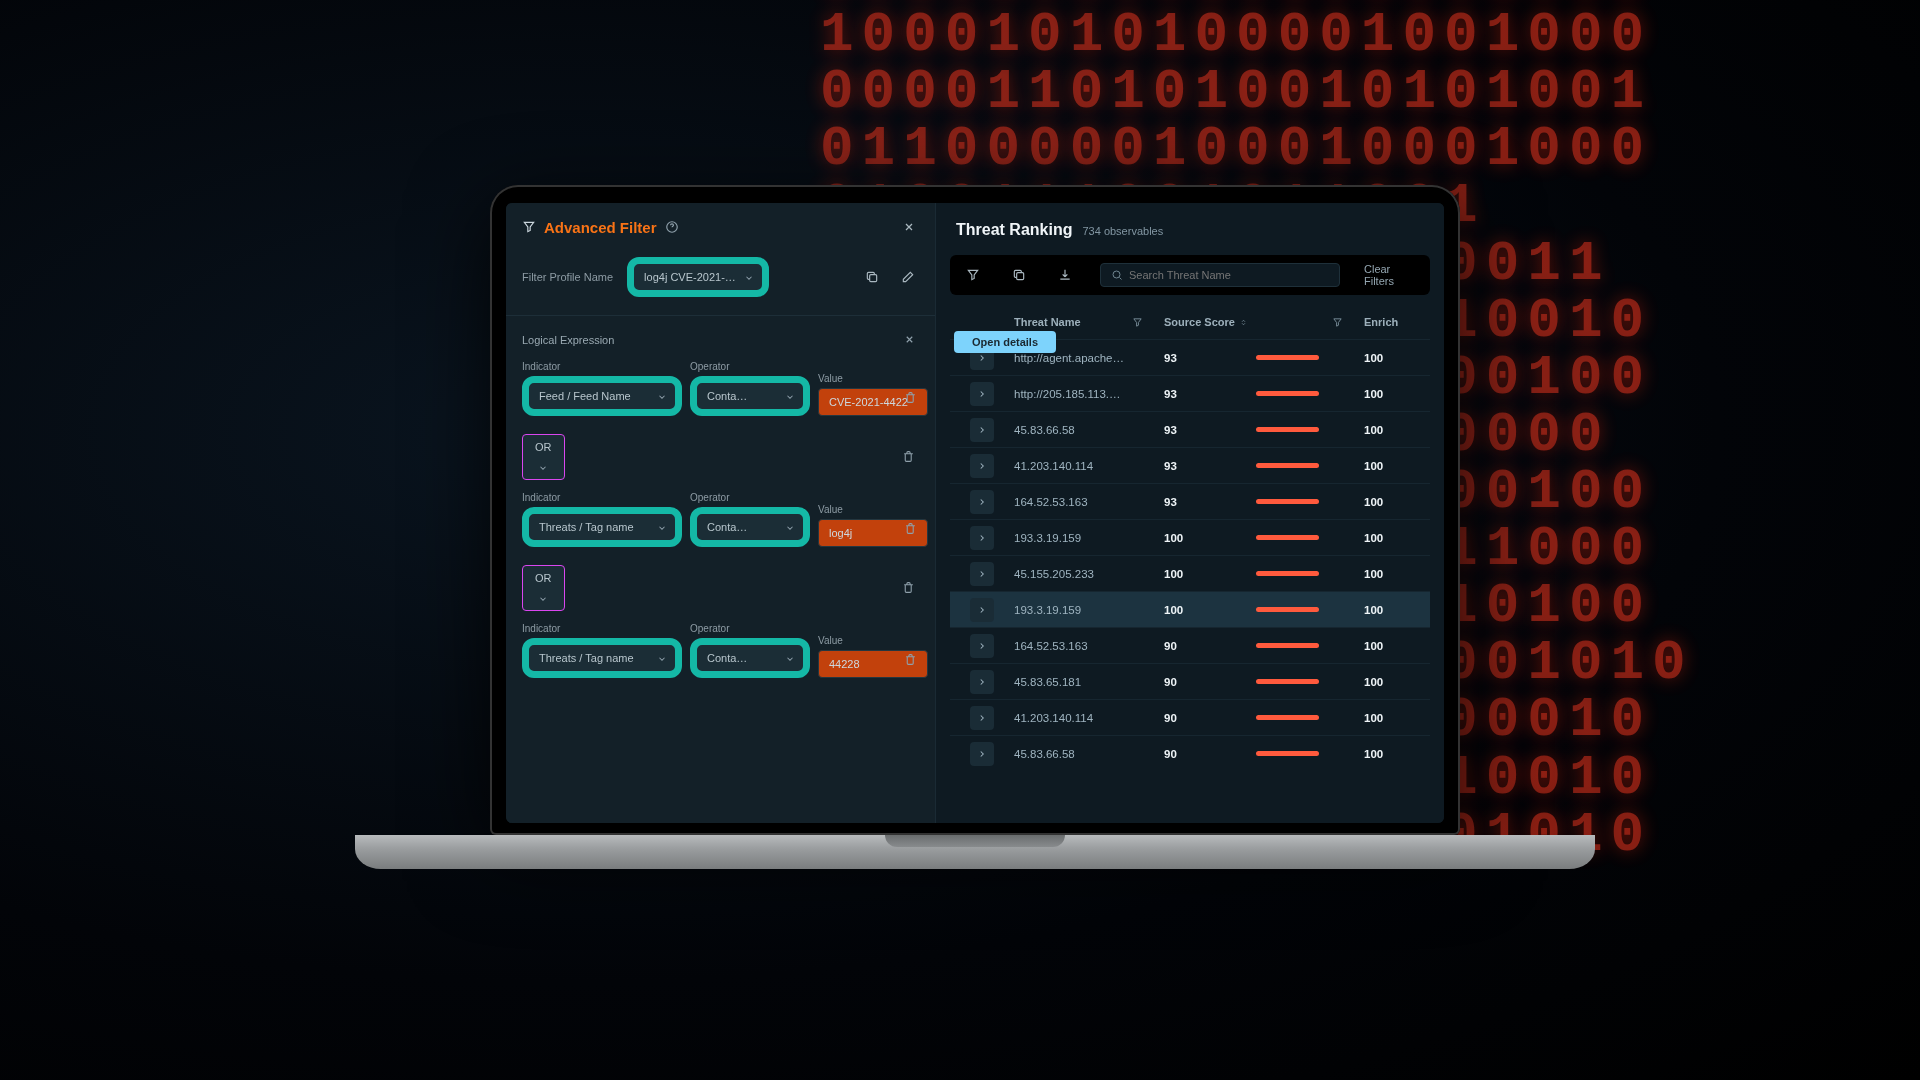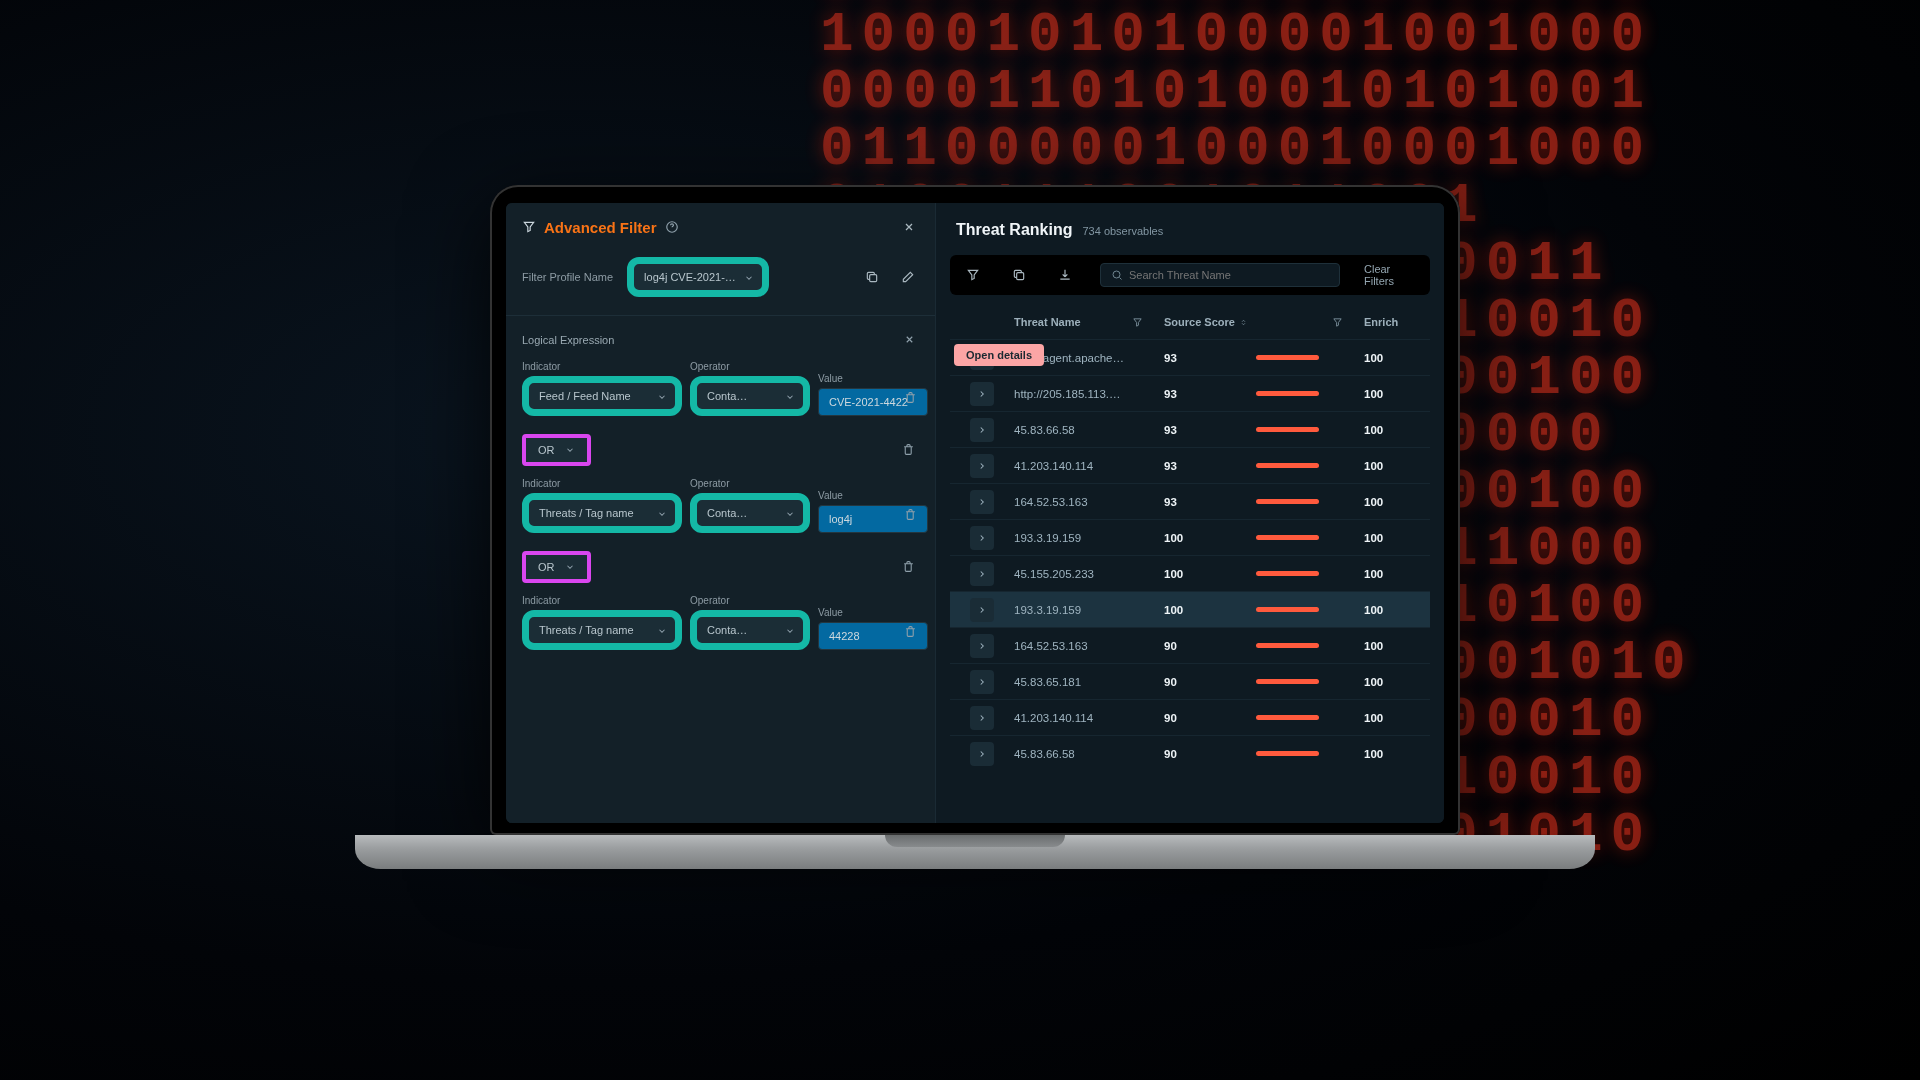--- a/index.html
+++ b/index.html
@@ -113,30 +113,30 @@
 .lp-section {
   border-top: 1px solid #1d2e38;
   padding: 14px 16px;
 }
 .lp-section-hdr { display: flex; align-items: center; margin-bottom: 12px; }
 .lp-section-title { color: #9aa9b2; font-size: 11px; }
 .cond-row { display: flex; gap: 8px; align-items: flex-end; margin-bottom: 4px; }
 .cond-col { display: flex; flex-direction: column; gap: 4px; }
 .cond-col .lp-label { font-size: 10px; }
 .input {
-  background: #0369a1; border: 1px solid #24363f; border-radius: 4px;
+  background: #c2410c; border: 1px solid #24363f; border-radius: 4px;
   padding: 7px 10px; color: #cdd8de; font-size: 11px;
 }
 .w-ind { width: 160px; }
 .w-op { width: 70px; }
 .w-val { width: 110px; }
 .or-pill {
   display: inline-flex; align-items: center; gap: 10px;
-  background: #1b2d36; border: 4px solid #d946ef; border-radius: 4px;
-  padding: 6px 12px; font-size: 11px; color: #b8c6cd; margin: 14px 0 12px;
+  background: #1b2d36; border: 1px solid #d946ef; border-radius: 4px;
+  padding: 6px 12px; font-size: 11px; color: #b8c6cd; margin: 14px 0 12px; flex-direction: column;
 }
 .cond-block { position: relative; margin-bottom: 4px; }
 .cond-trash { position: absolute; right: -2px; top: 26px; }
 
 
 .right-panel {
   flex: 1;
   background: #0e1a22;
   color: #dbe4e9;
   display: flex; flex-direction: column;
@@ -187,23 +187,23 @@
   display: flex; align-items: center; justify-content: center; cursor: pointer;
   border: none; color: #9fb4c0; justify-self: center;
 }
 .threat-name { color: #9fb4c0; overflow: hidden; text-overflow: ellipsis; white-space: nowrap; }
 .score { font-weight: 700; color: #eef4f7; text-align: left; }
 .bar {
   height: 5px; border-radius: 3px; background: #ff5a3d;
   width: 90%;
 }
 .tooltip {
-  position: absolute; left: -2px; top: 22px;
-  background: #fca5a5; color: #1a2830; font-size: 11px;
-  padding: 5px 12px; border-radius: 4px; white-space: nowrap;
+  position: absolute; left: -2px; top: 9px;
+  background: #7dd3fc; color: #1a2830; font-size: 11px;
+  padding: 5px 18px; border-radius: 4px; white-space: nowrap;
   z-index: 5;
 }
 svg { display: block; }
 </style>
 </head>
 <body>
 
 <div class="bg-binary">
   <div class="binary-text">
     <span>00101010010101001000</span>

